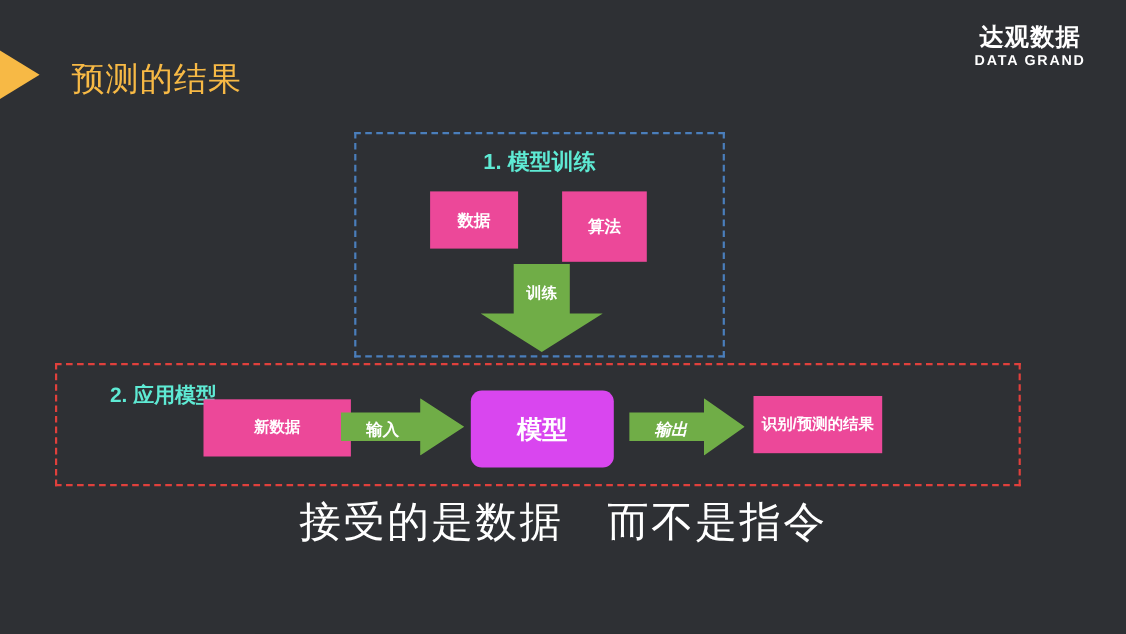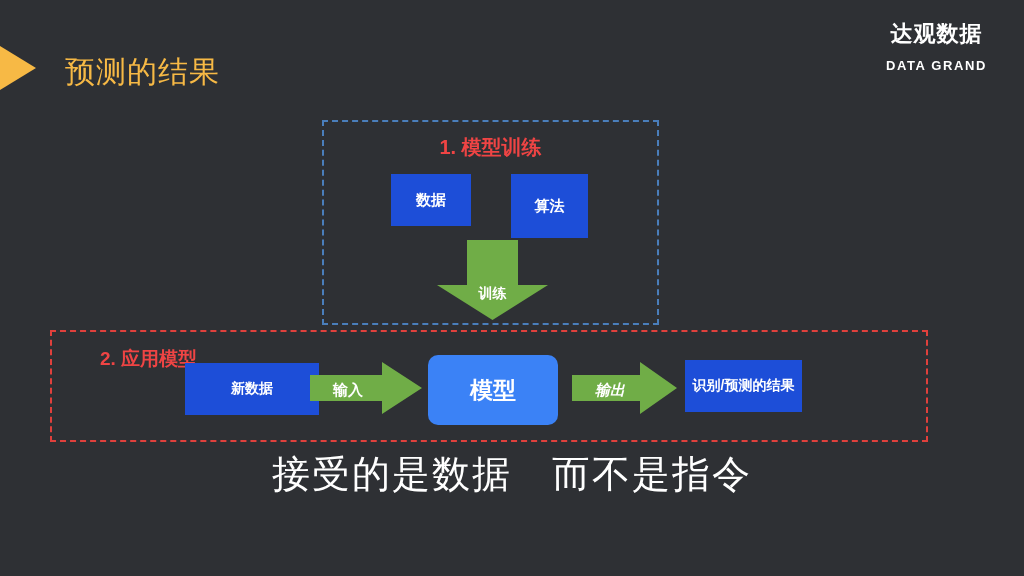--- a/index.html
+++ b/index.html
@@ -52,21 +52,21 @@
     font-weight: bold;
     letter-spacing: 1px;
     line-height: 1.08;
     white-space: nowrap;
   }
   .logo-en {
     font-size: 13px;
     font-weight: bold;
     letter-spacing: 1.6px;
     line-height: 1.2;
-    margin-top: 12px;
+    margin-top: 1px;
     white-space: nowrap;
   }
 
   
   .frame {
     position: absolute;
     box-sizing: border-box;
   }
   .frame-train {
     left: 322px;
@@ -77,21 +77,21 @@
   }
   .frame-apply {
     left: 50px;
     top: 330px;
     width: 878px;
     height: 112px;
     border: 2px dashed #e0403c;
   }
   .frame-label {
     position: absolute;
-    color: #ef4444;
+    color: #5eead4;
     font-weight: bold;
     white-space: nowrap;
   }
   .frame-train-label {
     left: 0;
     right: 0;
     top: 12px;
     text-align: center;
     font-size: 20px;
   }
@@ -106,23 +106,23 @@
   .box {
     position: absolute;
     box-sizing: border-box;
     display: flex;
     align-items: center;
     justify-content: center;
     text-align: center;
     color: #ffffff;
     font-weight: bold;
   }
-  .box-blue { background: #1d4ed8; }
+  .box-blue { background: #ec4899; }
   .box-orange {
-    background: #3b82f6;
+    background: #d946ef;
     border-radius: 10px;
     text-align: center;
   }
 
   .box-data    { left: 391px; top: 174px; width: 80px;  height: 52px; font-size: 15px; }
   .box-algo    { left: 511px; top: 174px; width: 77px;  height: 64px; font-size: 15px; }
   .box-newdata { left: 185px; top: 363px; width: 134px; height: 52px; font-size: 14px; }
   .box-model   { left: 428px; top: 355px; width: 130px; height: 70px; font-size: 23px; }
   .box-result  {
     left: 685px; top: 360px; width: 117px; height: 52px;
@@ -139,21 +139,20 @@
     color: #ffffff;
     font-weight: bold;
     white-space: nowrap;
     text-align: center;
   }
 
   .arrow-train { left: 437px; top: 240px; }
   .arrow-train .arrow-label {
     left: 0; right: 0; top: 18px;
     font-size: 14px;
-    margin-top: 27px;
   }
   .arrow-input { left: 310px; top: 362px; }
   .arrow-input .arrow-label {
     left: 6px; top: 19px; width: 64px;
     font-size: 15px;
   }
   .arrow-output { left: 572px; top: 362px; }
   .arrow-output .arrow-label {
     left: 6px; top: 19px; width: 64px;
     font-size: 15px;

